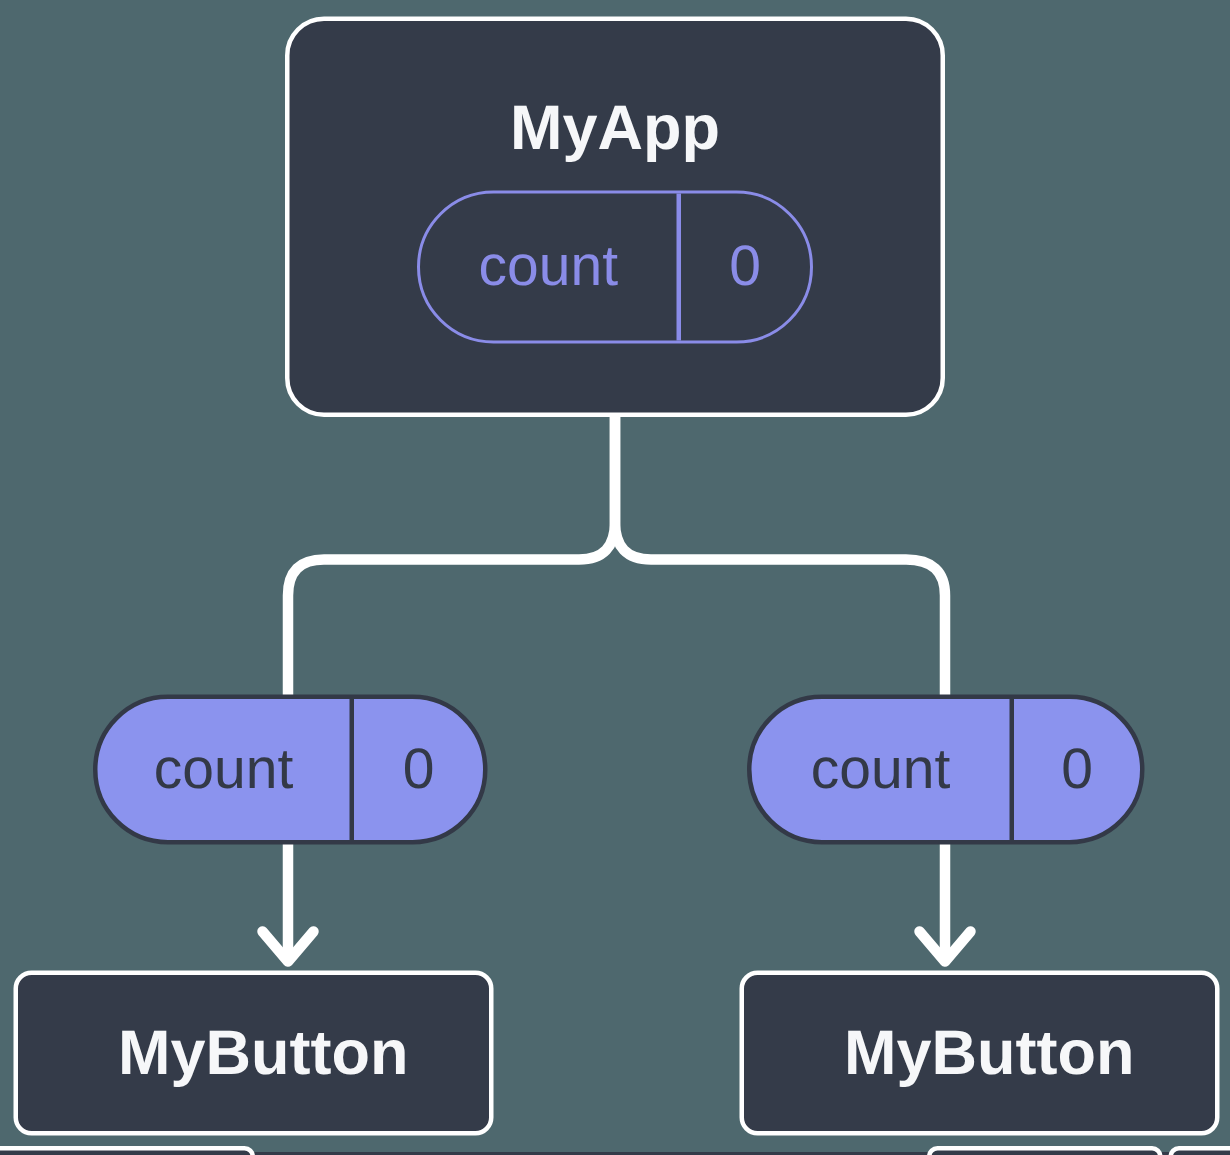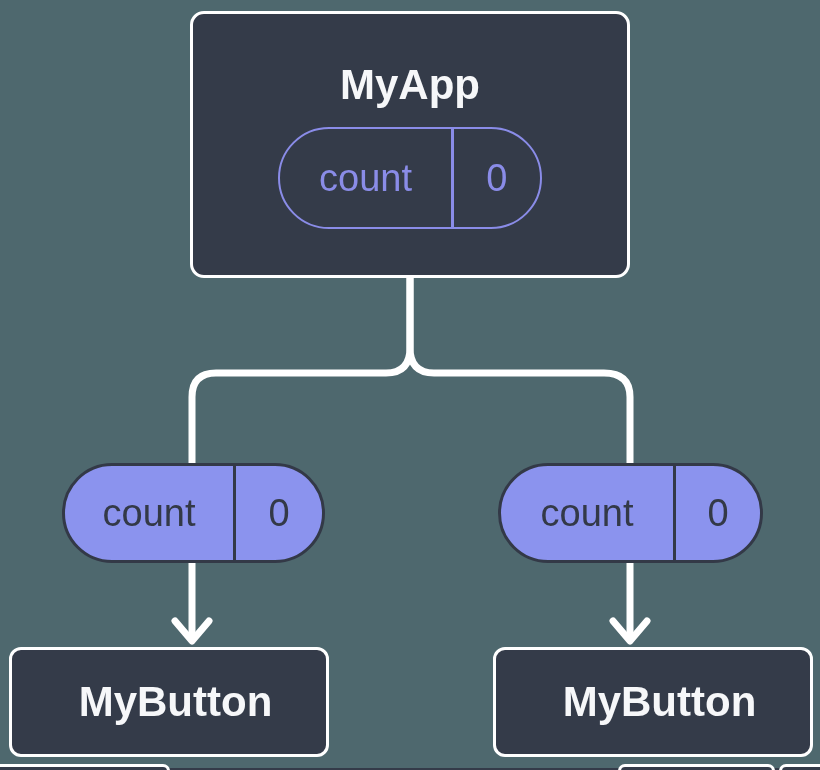--- a/index.html
+++ b/index.html
@@ -27,21 +27,21 @@
   .connectors path.arrowhead {
     stroke-linecap: round;
     stroke-linejoin: round;
   }
 
   .node {
     position: absolute;
     box-sizing: border-box;
     background: #343B49;
     border: 3.5px solid #FFFFFF;
-    border-radius: 14px;
+    border-radius: 26px;
   }
   .node-root { left: 190px; top: 11px; width: 440px; height: 267px; }
   .root-title {
     position: absolute;
     top: 49px; left: 0; right: 0;
     text-align: center;
     font-size: 42px;
     line-height: 44px;
     font-weight: 600;
     color: #F6F7F9;

